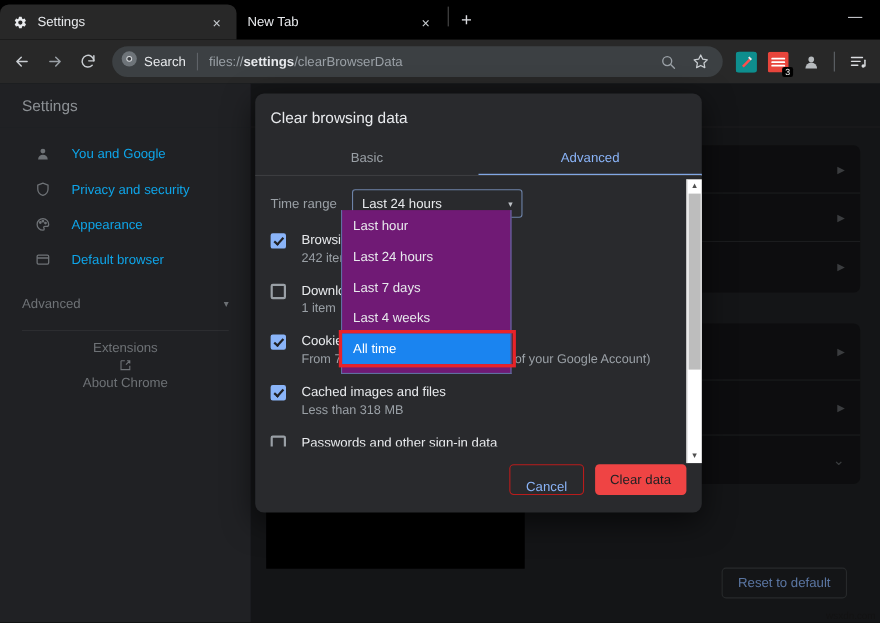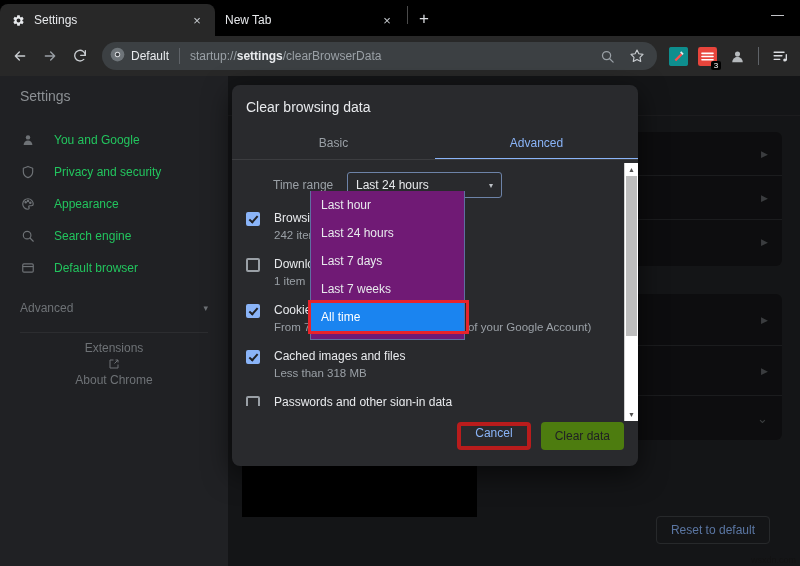--- a/index.html
+++ b/index.html
@@ -74,22 +74,22 @@
   .settings-header {
     position: absolute; left:0; top:0; width: 228px; height: 40px;
     display:flex; align-items:center; padding-left: 20px; background:#202124;
   }
   .settings-header-title { font-size: 14px; color: #8c9094; }
   .sidebar {
     position: absolute; left: 0; top: 40px; width: 228px; bottom: 0;
     background: #202124; padding-top: 8px;
   }
   .side-item {
-    height: 32px; display:flex; align-items:center; gap: 18px; padding-left: 20px;
-    color: #22c55e; font-size: 12px;
+    height: 32px; display:flex; align-items:center; gap: 18px; padding-left: 31px;
+    color: #0ea5e9; font-size: 12px;
   }
   .side-item .ico { width: 16px; height: 16px; display:flex; align-items:center; justify-content:center; }
   .side-gap { height: 8px; }
   .side-adv {
     height: 32px; display:flex; align-items:center; padding: 0 20px;
     color: #6e7276; font-size: 12px;
   }
   .side-adv .lbl { flex: 1; }
   .side-rule { height:1px; background:#2c2d30; margin: 8px 20px 8px 20px; }
   .side-plain {
@@ -133,21 +133,21 @@
     font-size: 12px; color: #9aa0a6; position: relative;
   }
   .dlg-tab.sel { color: #8ab4f8; }
   .dlg-tab.sel::after {
     content:''; position:absolute; left:0; right:0; bottom:0; height:2px; background:#8ab4f8;
   }
   .dlg-tabline { position:absolute; left:0; right:0; top: 74px; height:1px; background:#3c3d40;}
   .dlg-body { position:absolute; left:0; top: 75px; right:0; bottom: 60px; overflow: hidden; }
 
   .timerange-row { display:flex; align-items:center; padding: 12px 14px 0 14px; gap: 12px;}
-  .timerange-label { font-size: 12px; color: #9aa0a6; width: 62px; margin-left: 27px;}
+  .timerange-label { font-size: 12px; color: #9aa0a6; width: 62px;}
   .select-box {
     width: 155px; height: 26px; border: 1px solid #6d83a8; border-radius: 3px;
     background: #292a2d; display:flex; align-items:center; padding: 0 8px;
     font-size: 12px; color: #e8eaed;
   }
   .select-caret { margin-left:auto; color:#bdc1c6; font-size: 8px; }
 
   .chk-list { padding: 6px 14px 0 14px; }
   .chk-item { display:flex; gap: 14px; padding: 6px 0 6px 0; }
   .chk-box {
@@ -171,26 +171,26 @@
   .dlg-scroll .arrow { height: 13px; display:flex; align-items:center; justify-content:center; color:#505050; font-size:7px;}
   .dlg-scroll .thumb { position:absolute; left:1px; right:1px; top: 13px; height: 160px; background:#bdbdbd; }
   .dlg-scroll .arrow.bot { position:absolute; bottom:0; left:0; right:0; }
 
   
   .dlg-footer {
     position:absolute; left:0; right:0; bottom:0; height: 60px;
     display:flex; align-items:center; justify-content:flex-end; gap: 10px; padding-right: 14px;
   }
   .btn-cancel {
-    height: 28px; padding: 0 14px; display:flex; align-items:flex-start;
-    border: 4px solid #b91c1c; border-radius: 4px; color: #8ab4f8; font-size: 12px; background: transparent; margin-left: 47px;
+    height: 28px; padding: 0 14px; display:flex; align-items:flex-end;
+    border: 1px solid #b91c1c; border-radius: 4px; color: #8ab4f8; font-size: 12px; background: transparent; margin-left: 47px;
   }
   .btn-primary {
     height: 28px; padding: 0 14px; display:flex; align-items:center;
-    border: none; border-radius: 4px; background: #4d7c0f; color: #202124; font-size: 12px;
+    border: none; border-radius: 4px; background: #ef4444; color: #202124; font-size: 12px;
   }
 
   
   .dropdown {
     position: absolute; left: 310px; top: 191px; width: 155px; height: 149px;
     background: #701a75; border: 1px solid #5f6fa0; border-top: none;
     z-index: 40;
   }
   .dd-option {
     height: 28px; display:flex; align-items:center; padding: 0 10px;
@@ -249,24 +249,24 @@
 
     <div class="omnibox">
       <span class="omni-chip">
         <span>
           <svg width="15" height="15" viewBox="0 0 24 24">
             <circle cx="12" cy="12" r="11" fill="#6e7479"></circle>
             <circle cx="12" cy="12" r="4.3" fill="#d7dadd"></circle>
             <circle cx="12" cy="12" r="2.8" fill="#3a3d41"></circle>
           </svg>
         </span>
-        <span class="omni-chip-label">Default</span>
+        <span class="omni-chip-label">Search</span>
       </span>
       <span class="omni-divider"></span>
-      <span class="omni-url"><span>startup://</span><b>settings</b><span>/clearBrowserData</span></span>
+      <span class="omni-url"><span>files://</span><b>settings</b><span>/clearBrowserData</span></span>
       <span class="omni-actions">
         <span class="tb-icon">
           <svg width="15" height="15" viewBox="0 0 24 24" fill="none" stroke="#9aa0a6" stroke-width="2">
               <circle cx="10.5" cy="10.5" r="6.5"></circle>
               <path d="M15.5 15.5L21 21" stroke-linecap="round"></path>
             </svg>
         </span>
         <span class="tb-icon">
           <svg width="16" height="16" viewBox="0 0 24 24" fill="none" stroke="#c9cdd1" stroke-width="1.7" stroke-linejoin="round">
               <path d="M12 3l2.8 5.7 6.2.9-4.5 4.4 1.1 6.2L12 17.3 6.4 20.2l1.1-6.2L3 9.6l6.2-.9z"></path>
@@ -336,29 +336,20 @@
               <circle cx="8" cy="9" r="1.2" fill="#6e7276"></circle>
               <circle cx="12" cy="7" r="1.2" fill="#6e7276"></circle>
               <circle cx="16" cy="10" r="1.2" fill="#6e7276"></circle>
             </svg>
           </span>
         <span>Appearance</span>
       </div>
       <div class="side-item">
         <span class="ico">
             <svg width="14" height="14" viewBox="0 0 24 24" fill="none" stroke="#6e7276" stroke-width="2">
-              <circle cx="10.5" cy="10.5" r="6.5"></circle>
-              <path d="M15.4 15.4L21 21" stroke-linecap="round"></path>
-            </svg>
-          </span>
-        <span>Search engine</span>
-      </div>
-      <div class="side-item">
-        <span class="ico">
-            <svg width="14" height="14" viewBox="0 0 24 24" fill="none" stroke="#6e7276" stroke-width="2">
               <rect x="3" y="5" width="18" height="14" rx="2"></rect>
               <path d="M3 9.5h18"></path>
             </svg>
           </span>
         <span>Default browser</span>
       </div>
 
       <div class="side-gap"></div>
 
       <div class="side-adv">
@@ -501,21 +492,21 @@
     <div class="dd-option">
       <span>Last hour</span>
     </div>
     <div class="dd-option">
       <span>Last 24 hours</span>
     </div>
     <div class="dd-option">
       <span>Last 7 days</span>
     </div>
     <div class="dd-option">
-      <span>Last 7 weeks</span>
+      <span>Last 4 weeks</span>
     </div>
     <div class="dd-sel-wrap">
       <div class="dd-option sel">
         <span>All time</span>
       </div>
       <div class="dd-highlight"></div>
     </div>
   </div>
 
 </div>

